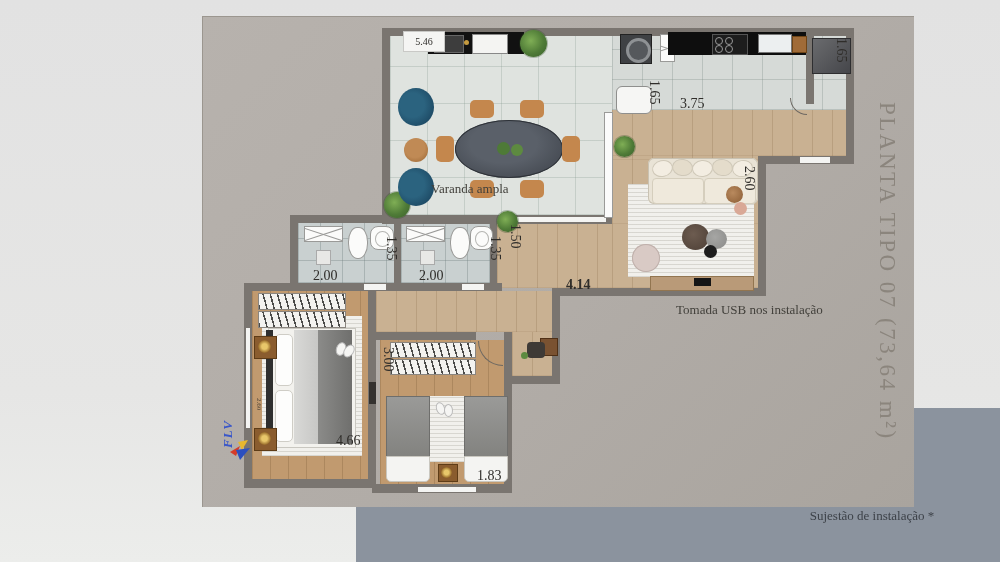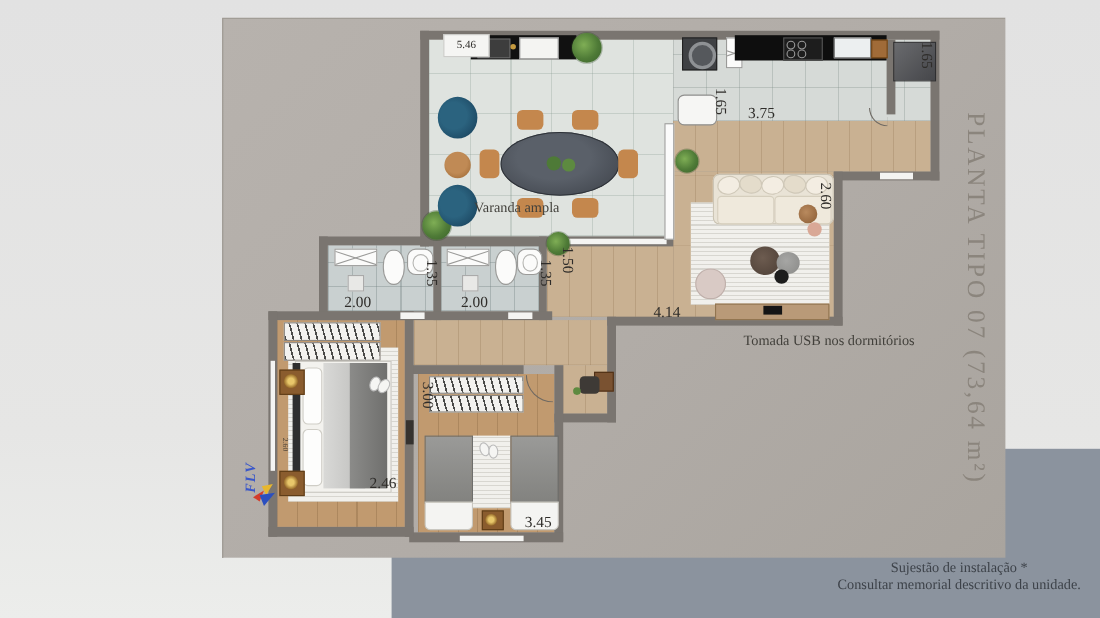--- a/index.html
+++ b/index.html
@@ -223,31 +223,30 @@
     </div>
 <div class="abs dim v" style="left:650px;top:80px;">1.65</div>
 <div class="abs dim" style="left:680px;top:99px;">3.75</div>
 <div class="abs dim v" style="left:837px;top:38px;">1.65</div>
 <div class="abs dim v" style="left:745px;top:166px;">2.60</div>
 <div class="abs dim v" style="left:511px;top:224px;">1.50</div>
 <div class="abs dim v" style="left:387px;top:236px;">1.35</div>
 <div class="abs dim" style="left:313px;top:271px;">2.00</div>
 <div class="abs dim v" style="left:491px;top:236px;">1.35</div>
 <div class="abs dim" style="left:419px;top:271px;">2.00</div>
-<div class="abs dim" style="left:594px;top:280px;">4.14</div>
-<div class="abs dim" style="left:336px;top:436px;">2.46</div>
+<div class="abs dim" style="left:566px;top:280px;font-weight:bold;">4.14</div>
+<div class="abs dim" style="left:336px;top:436px;">4.66</div>
 <div class="abs dim v" style="left:254px;top:398px;font-size:7px;opacity:.8;">2.60</div>
 <div class="abs dim v" style="left:384px;top:347px;">3.00</div>
-<div class="abs dim" style="left:477px;top:471px;">3.45</div>
+<div class="abs dim" style="left:477px;top:471px;">1.83</div>
 
 <div class="abs note" style="left:383px;top:181px;margin-left:48px;">Varanda ampla</div>
-<div class="abs note" style="left:676px;top:302px;">Tomada USB nos dormitórios</div>
+<div class="abs note" style="left:676px;top:302px;">Tomada USB nos instalação</div>
 <div class="abs footR" style="left:752px;top:508px;width:240px;">
   <div>Sujestão de instalação *</div>
-  <div>Consultar memorial descritivo da unidade.</div>
 </div>
 
 <div class="abs" style="left:220px;top:406px;width:36px;height:56px;">
   <span class="abs fly" style="left:0;top:0;height:42px;">FLV</span>
   <svg class="abs" style="left:8px;top:30px;" width="26" height="26" viewBox="0 0 26 26">
     <polygon points="2,16 12,10 8,20" fill="#d43c2a"></polygon>
     <polygon points="10,6 20,4 14,14" fill="#e7b72e"></polygon>
     <polygon points="8,14 22,12 12,24" fill="#2b4fc0"></polygon>
   </svg>
 </div>

